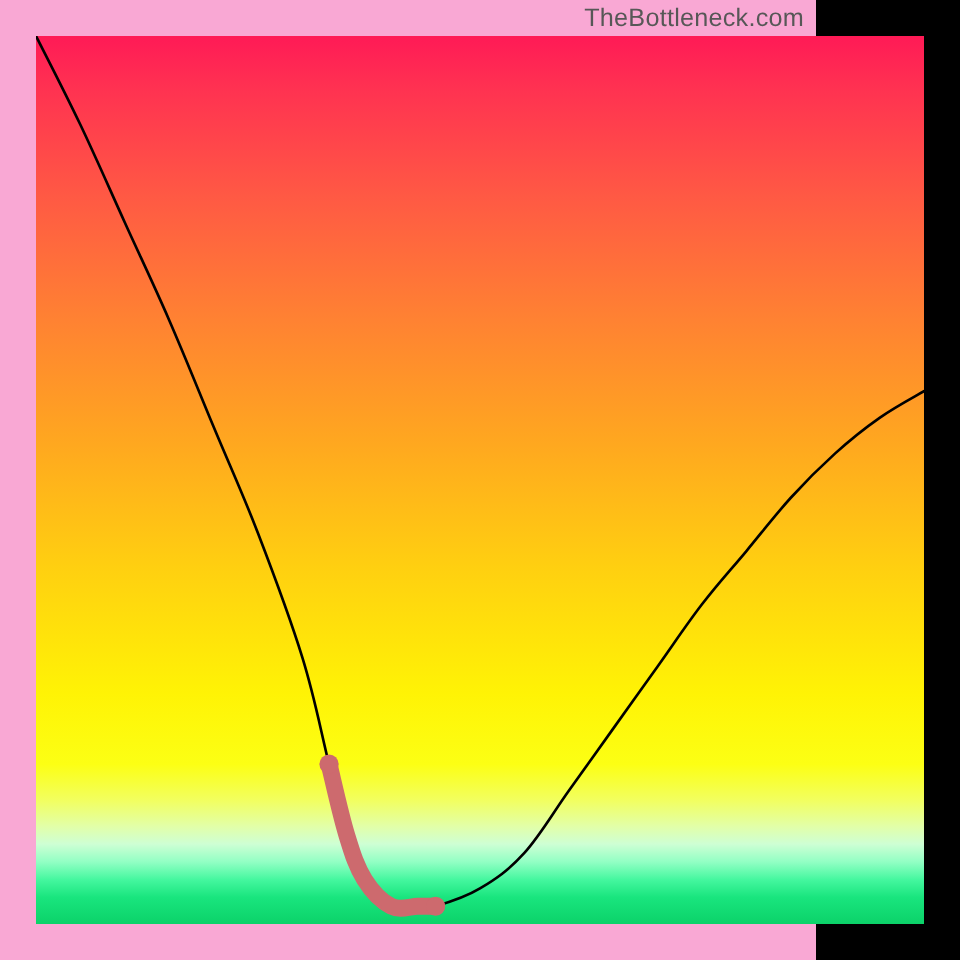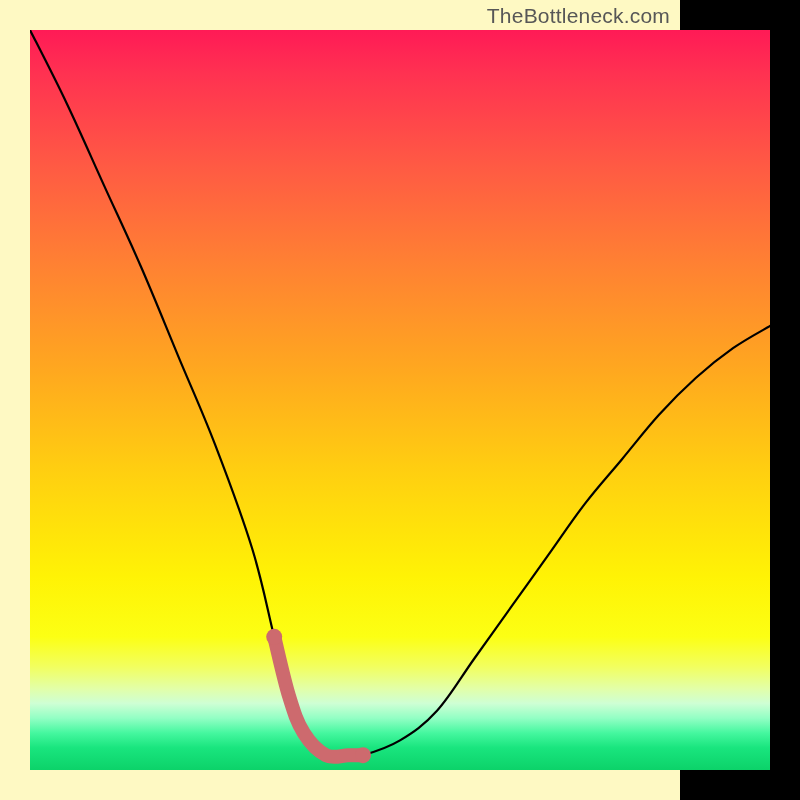--- a/index.html
+++ b/index.html
@@ -8,21 +8,21 @@
     width: 800px;
     height: 800px;
     background: #000;
     overflow: hidden;
     font-family: Arial, Helvetica, sans-serif;
   }
   .frame {
     position: relative;
     width: 680px;
     height: 800px;
-    background: #fef9c3;
+    background: #f9a8d4;
   }
   .watermark {
     position: absolute;
     top: 4px;
     right: 10px;
     color: #575757;
     font-size: 21px;
     font-weight: 500;
     letter-spacing: 0.2px;
     z-index: 5;

